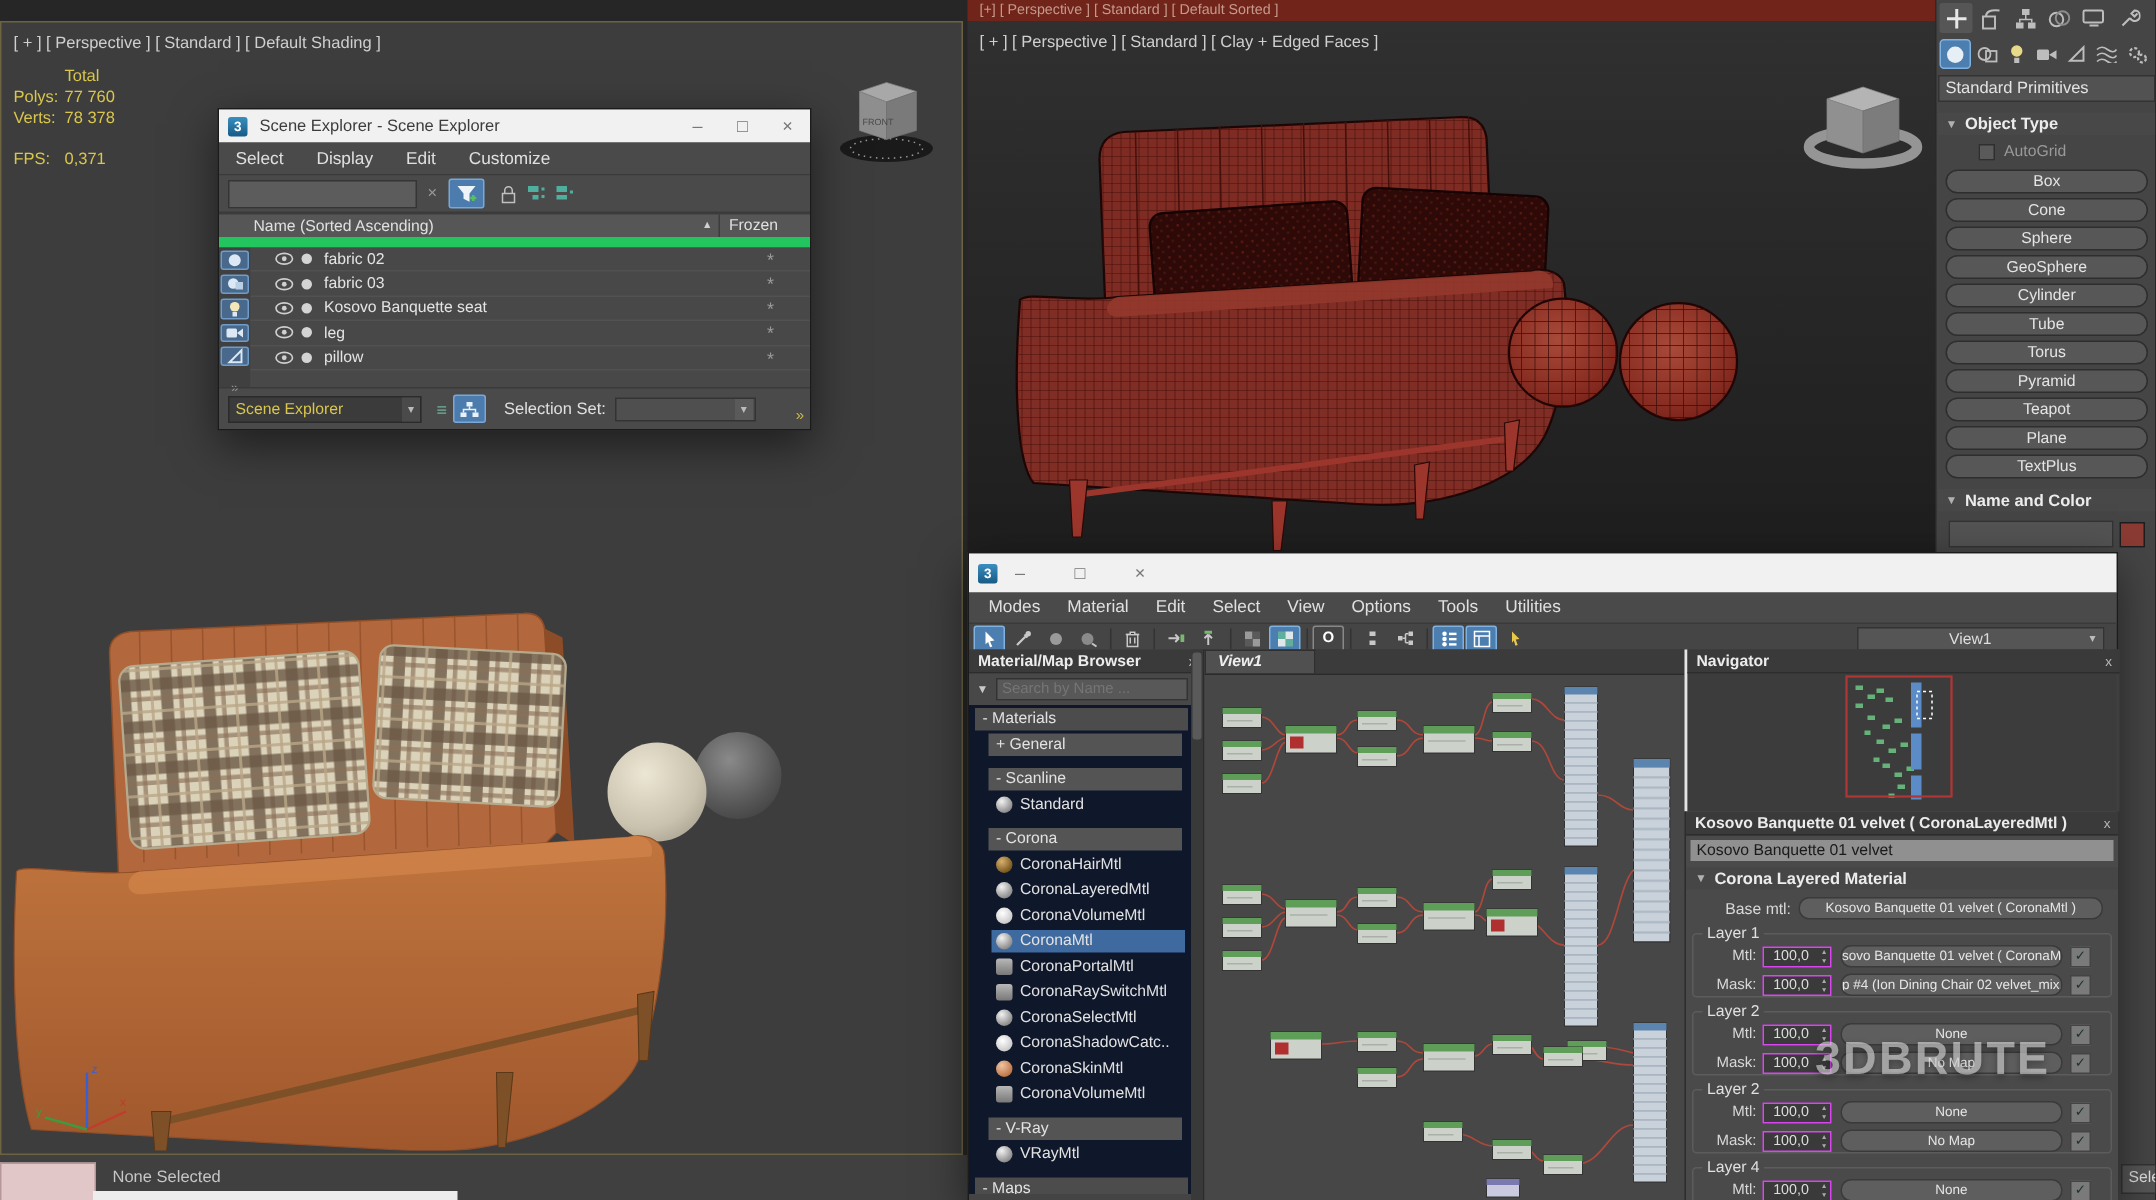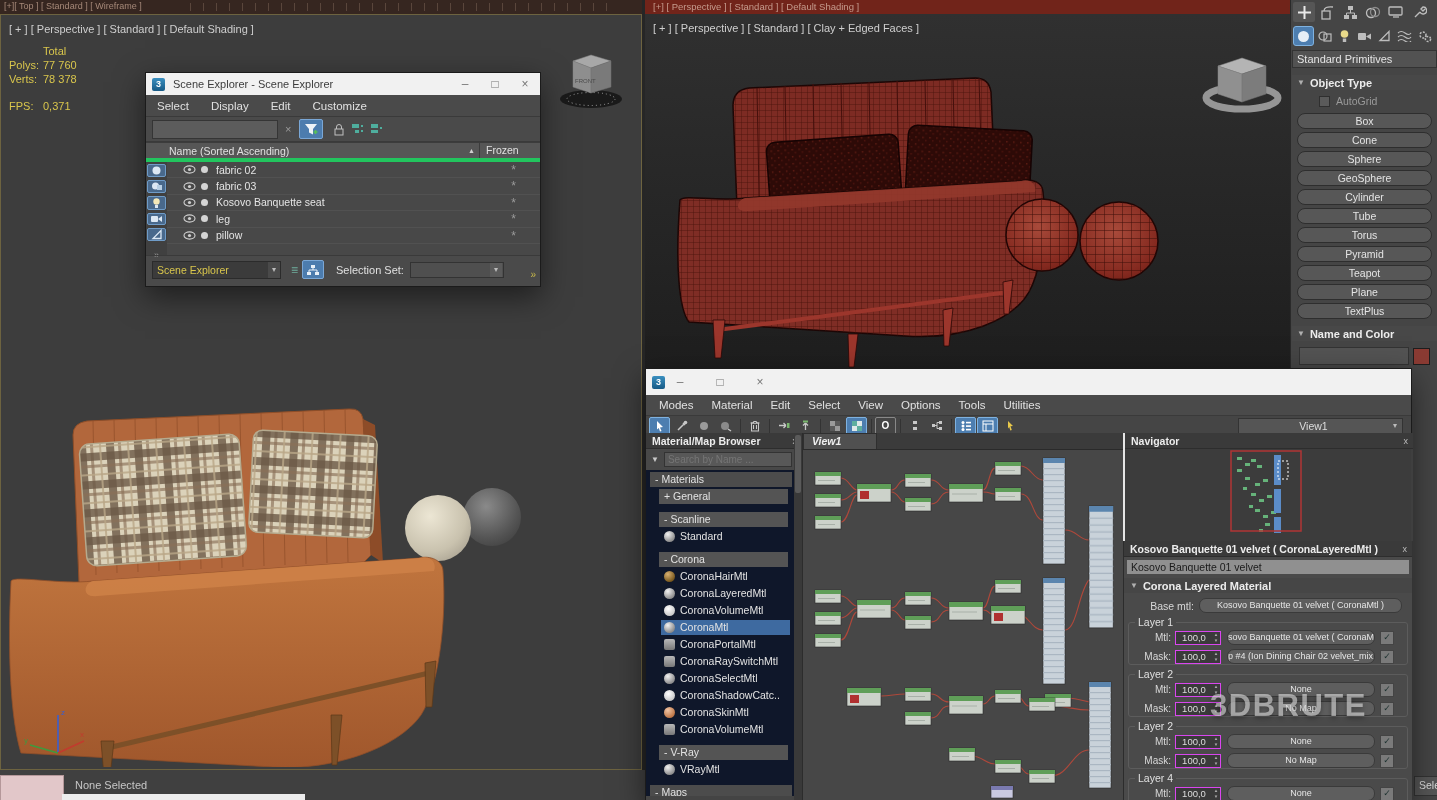--- a/index.html
+++ b/index.html
@@ -31,21 +31,21 @@
   .titlebar .t{margin-left:8px;font-size:11px;color:#3c3c3c;flex:1;white-space:nowrap;overflow:hidden;}
   .wbtn{width:30px;text-align:center;color:#787878;font-size:12px;line-height:22px;}
   .menubar{display:flex;align-items:center;background:#4a4a4a;border-bottom:1px solid #3a3a3a;}
   .menu-item{padding:0 11px;font-size:11.5px;color:#e0e0e0;line-height:20px;}
 
   
   .se-toolbar{height:24px;display:flex;align-items:center;padding-left:6px;background:#4a4a4a;border-bottom:1px solid #3a3a3a;}
   .se-search{width:120px;height:15px;background:#5c5c5c;border:1px solid #353535;}
   .ibtn{display:inline-flex;align-items:center;justify-content:center;}
   .funnel-btn{width:22px;height:18px;background:#4c7cae;border:1px solid #7aa7d6;margin-left:8px;border-radius:2px;}
-  .se-headrow{height:15px;background:#565656;border-top:1px solid #3c3c3c;border-bottom:4px solid #22c55e;
+  .se-headrow{height:15px;background:#565656;border-top:1px solid #3c3c3c;border-bottom:7px solid #22c55e;
      display:flex;align-items:center;font-size:10.5px;color:#e0e0e0;}
   .se-main{display:flex;height:93px;}
   .se-iconstrip{width:21px;background:#404040;display:flex;flex-direction:column;align-items:center;padding-top:2px;}
   .fbtn{width:17px;height:15px;margin-bottom:3px;background:#49698c;border:1px solid #6f9cc8;border-radius:2px;
      display:flex;align-items:center;justify-content:center;}
   .se-rows{flex:1;background:#484848;}
   .se-row{position:relative;height:15.4px;display:flex;align-items:center;border-bottom:1px solid #515151;padding-left:16px;}
   .se-row .nm{margin-left:8px;font-size:10.5px;color:#e4e4e4;}
   .se-row .dot{width:7px;height:7px;border-radius:50%;background:#d4d4d4;margin-left:5px;}
   .se-row .frz{position:absolute;right:24px;color:#9a9a9a;font-size:12px;top:1px;}
@@ -159,26 +159,22 @@
   .status-msg{position:absolute;left:75px;top:9px;font-size:11px;color:#c6c6c6;}
 
   .watermark{left:1210px;top:688px;z-index:60;font-weight:bold;font-size:31px;letter-spacing:1.5px;
      color:rgba(238,238,238,.55);text-shadow:0 2px 5px rgba(0,0,0,.35);}
 </style>
 </head>
 <body>
 
 <div id="stage">
 
-  <div class="abs topstrip-left">
-    <span class="lbl">[+][ Top ] [ Standard ] [ Wireframe ]</span>
-    <div class="ticks"></div>
-  </div>
   <div class="abs topstrip-right">
-    <span class="lbl">[+] [ Perspective ] [ Standard ] [ Default Shading ]</span>
+    <span class="lbl">[+] [ Perspective ] [ Standard ] [ Default Sorted ]</span>
   </div>
 
   <div class="abs vp-left">
     <svg class="abs" style="left:0;top:0" width="640" height="752">
       <defs>
         <pattern id="plaid" width="28" height="28" patternUnits="userSpaceOnUse">
           <rect width="28" height="28" fill="#dbd2ba"></rect>
           <rect x="3" width="8" height="28" fill="#6b5946" opacity=".8"></rect>
           <rect x="15" width="3" height="28" fill="#8a7157" opacity=".65"></rect>
           <rect y="3" width="28" height="8" fill="#6b5946" opacity=".8"></rect>

